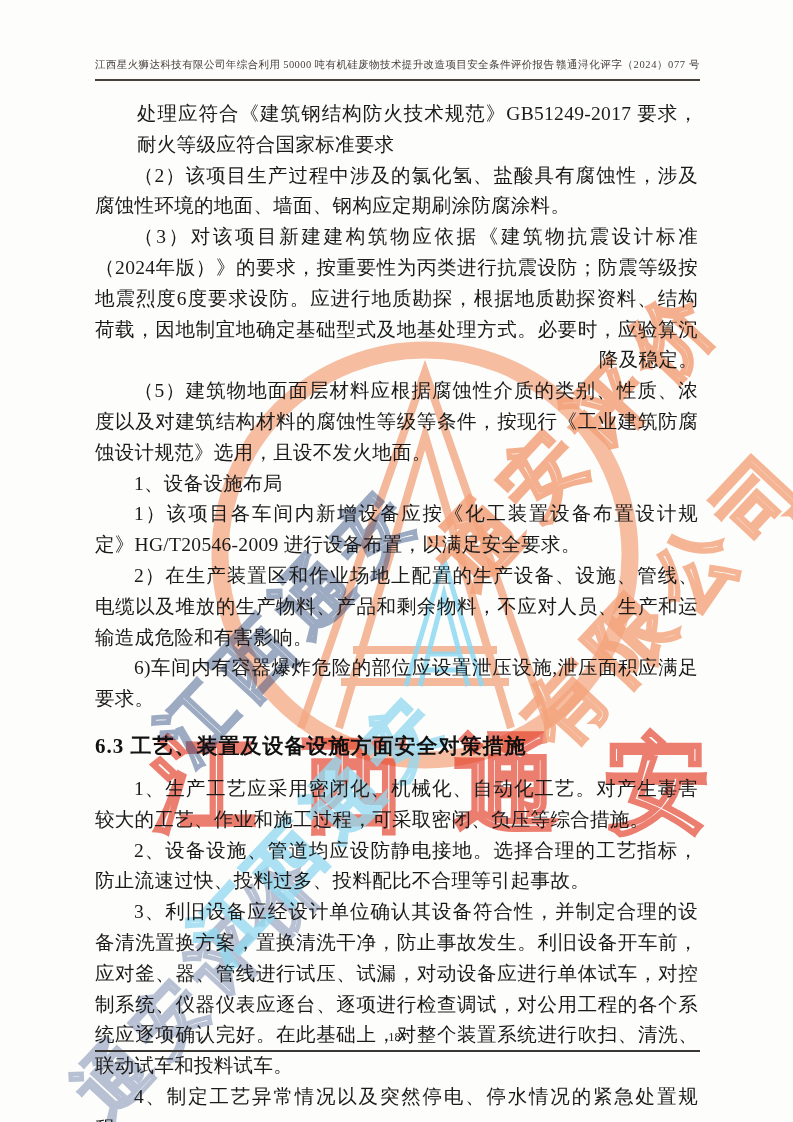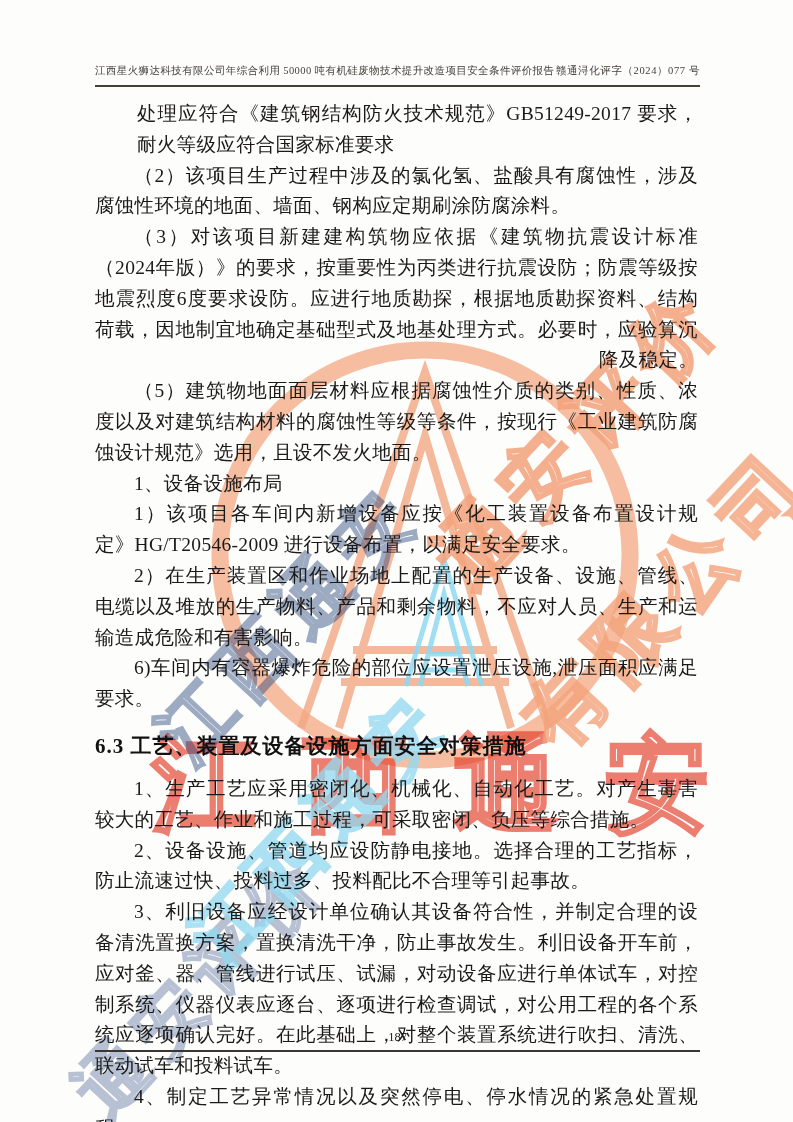--- a/index.html
+++ b/index.html
@@ -7,21 +7,21 @@
     width:793px;height:1122px;
     background:#fdfdfc;
     position:relative;
     overflow:hidden;
     font-family:"Liberation Serif","DejaVu Serif",serif;
   }
   .page{position:absolute;inset:0;}
 
   
   .header{
-    position:absolute;left:95px;right:93px;top:64px;
+    position:absolute;left:95px;right:93px;top:58px;
     display:flex;justify-content:space-between;align-items:flex-end;
     border-bottom:2px solid #46403a;
     padding-bottom:7px;
     font-size:10.5px;color:#46403a;
     white-space:nowrap;
   }
   .header .h-left{letter-spacing:.4px;}
   .header .h-right{letter-spacing:.6px;}
 
   

